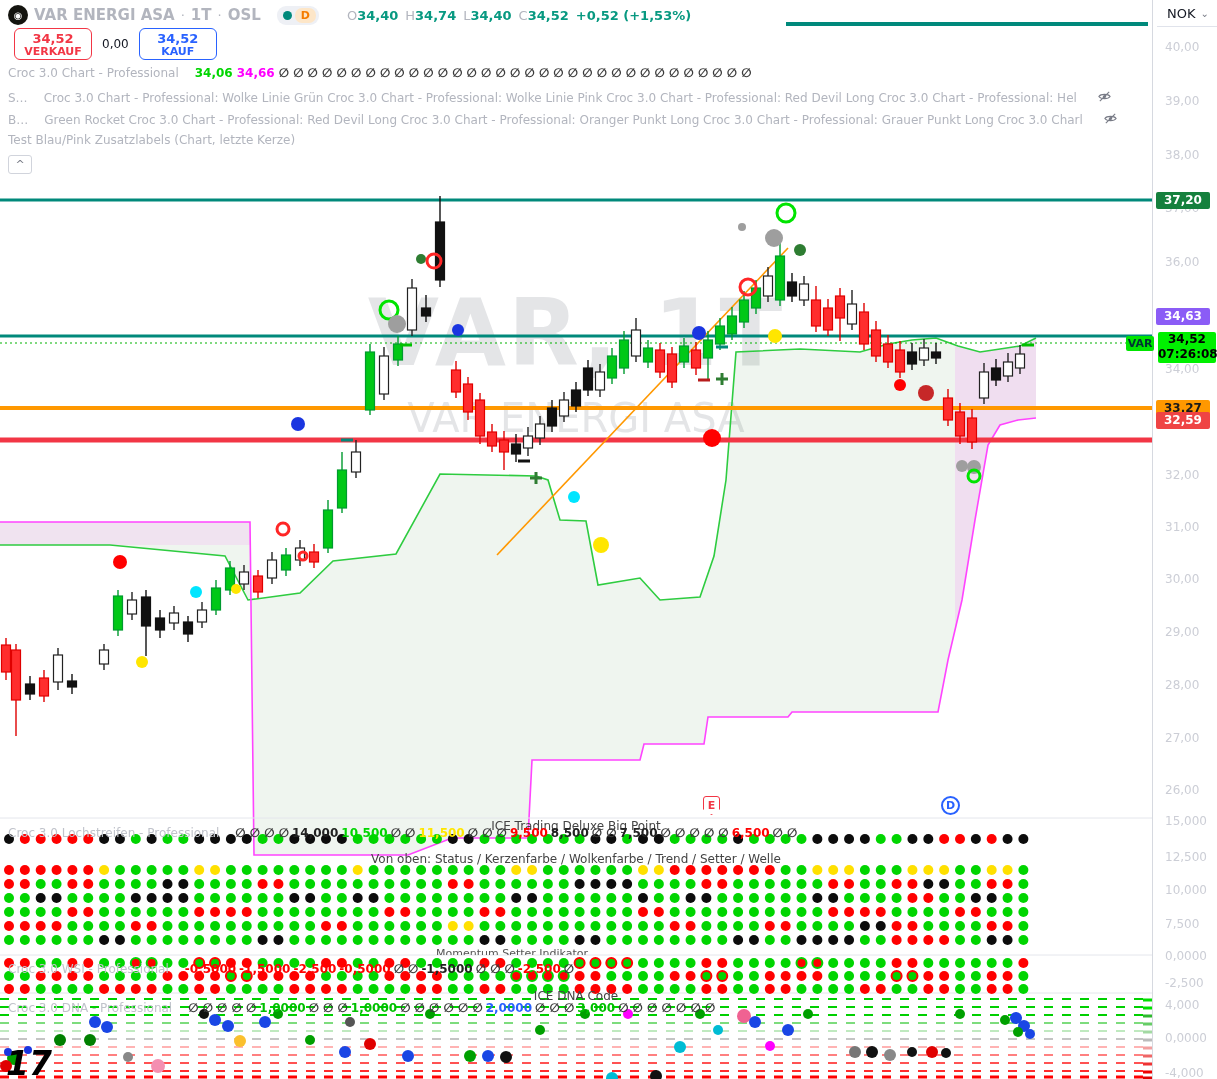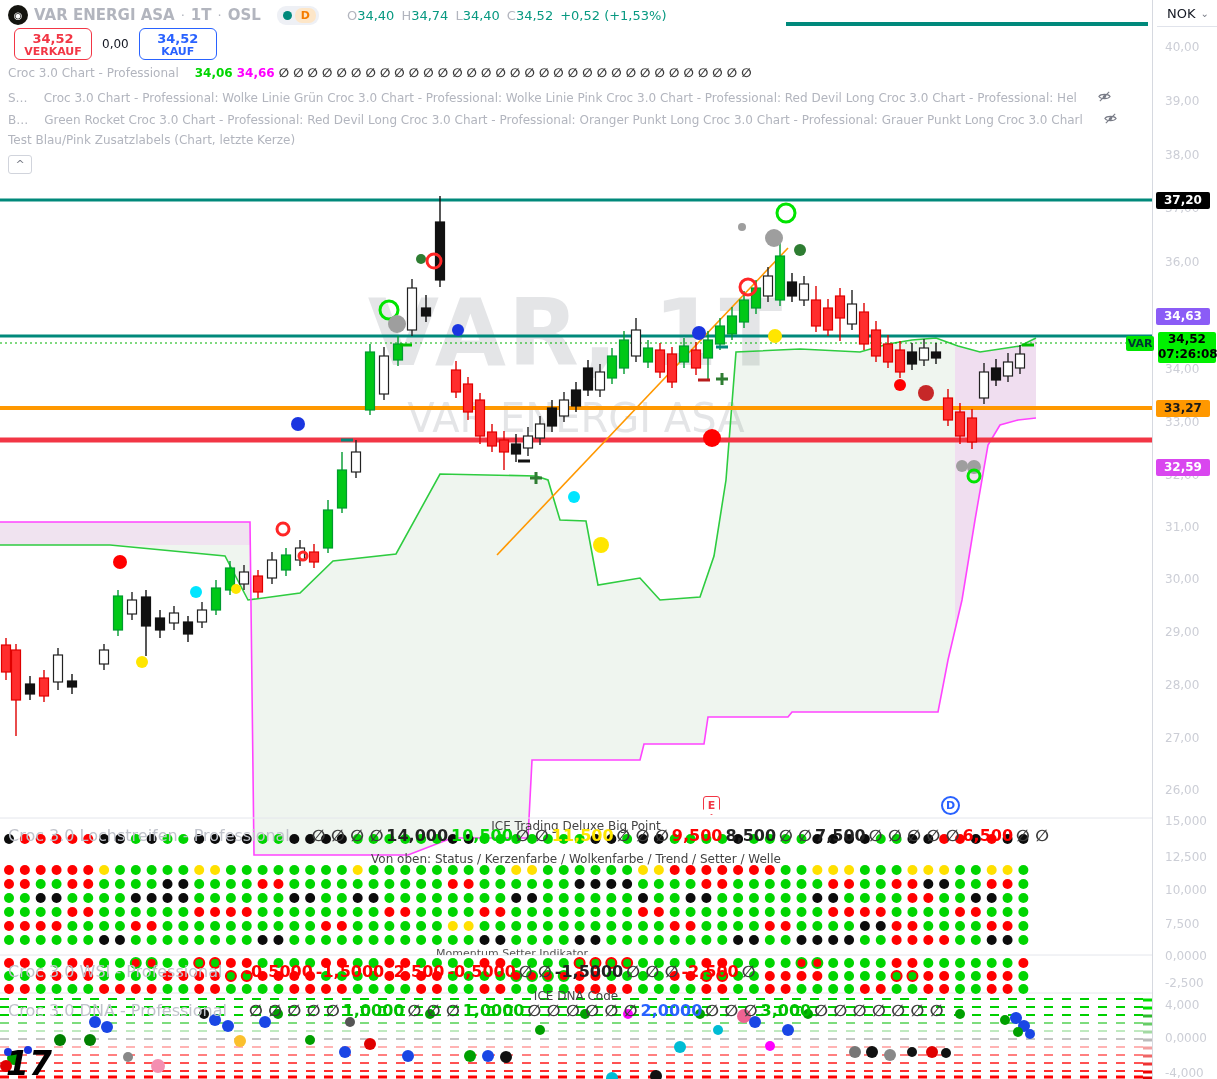--- a/index.html
+++ b/index.html
@@ -14,21 +14,21 @@
   
   #hdr-row1 { left:8px; top:5px; display:flex; align-items:center; gap:6px; height:20px; }
   .logo { width:20px; height:20px; border-radius:50%; background:#14140f; display:flex; align-items:center; justify-content:center; color:#fff; font-size:10px; }
   .sym { font-size:15px; font-weight:bold; color:#b2b5be; }
   .sym-sep { color:#b2b5be; font-size:13px; }
   .pill { display:flex; align-items:center; background:#eef0f5; border-radius:9px; padding:2px 3px; gap:3px; margin-left:10px; }
   .pill .tdot { width:9px; height:9px; border-radius:50%; background:#00897b; margin-left:3px; }
   .pill .dbadge { background:#fde6c8; color:#f57c00; font-weight:bold; font-size:11px; border-radius:7px; padding:1px 6px; }
   .ohlc { display:flex; gap:7px; font-size:13px; margin-left:22px; color:#089981; }
   .ohlc .k { color:#b2b5be; }
-  .ohlc b { font-weight:normal; }
+  .ohlc b { font-weight:bold; }
   
   #trade { left:14px; top:28px; display:flex; align-items:center; gap:10px; }
   .tbtn { width:78px; height:32px; border-radius:6px; background:#fff; text-align:center; font-weight:bold; cursor:pointer; }
   .tbtn .p { font-size:13px; line-height:15px; padding-top:2px; }
   .tbtn .l { font-size:11px; line-height:12px; }
   .sell { border:1.5px solid #f23645; color:#f23645; }
   .buy  { border:1.5px solid #2962ff; color:#2962ff; }
   .spread { font-size:12px; color:#131722; }
   
   .irow { left:8px; display:flex; align-items:center; gap:16px; font-size:12px; color:#b2b5be; white-space:nowrap; }
@@ -49,21 +49,21 @@
     border-left:1px solid #d6d9e0; z-index:2; cursor:ns-resize; }
   .tick { position:absolute; left:12px; font-size:12px; color:#ccced6; }
   .plabel { position:absolute; left:3px; width:54px; height:17px; border-radius:2px; font-size:12px;
     font-weight:bold; text-align:center; line-height:17px; }
   #cd-label { position:absolute; left:5px; width:58px; height:31px; background:#00f000; border-radius:2px;
     color:#000; text-align:center; font-size:12px; font-weight:bold; line-height:15px; }
   #var-tag { left:1126px; top:336px; width:28px; height:15px; background:#00e400; color:#033; font-size:11px;
     font-weight:bold; text-align:center; line-height:15px; border-radius:2px; }
   
   .ptitle { left:0; width:1152px; text-align:center; font-size:12px; color:#444; }
-  .prow { left:8px; display:flex; gap:22px; font-size:16px; white-space:nowrap; }
+  .prow { left:8px; display:flex; gap:16px; font-size:12px; white-space:nowrap; }
   .prow .lbl { color:#c0c3cb; }
   .prow .vals span { margin-right:3px; font-weight:bold; }
   #momentum-title { left:436px; top:947px; width:180px; height:8px; overflow:hidden; font-size:11px; color:#555; }
   
   .badge-e { left:703px; top:796px; width:17px; height:19px; color:#f23645; font-size:11px; font-weight:bold;
     text-align:center; line-height:17px; border:1.5px solid #f23645; border-radius:3px;
     clip-path:polygon(0 0,100% 0,100% 70%,50% 100%,0 70%); }
   .badge-d { left:941px; top:796px; width:19px; height:19px; border:2px solid #2962ff; border-radius:50%;
     color:#2962ff; font-size:11px; font-weight:bold; text-align:center; line-height:15px; }
   #dna-17 { left:6px; top:1044px; font-size:33px; font-weight:bold; color:#000; font-style:italic; z-index:2; }
@@ -1105,24 +1105,24 @@
       <span class="tick" style="top:756px">26,00</span>
       <span class="tick" style="top:787px">15,000</span>
       <span class="tick" style="top:823px">12,500</span>
       <span class="tick" style="top:856px">10,000</span>
       <span class="tick" style="top:890px">7,500</span>
       <span class="tick" style="top:922px">0,0000</span>
       <span class="tick" style="top:949px">-2,500</span>
       <span class="tick" style="top:971px">4,000</span>
       <span class="tick" style="top:1004px">0,0000</span>
       <span class="tick" style="top:1039px">-4,000</span>
-      <span class="plabel" style="top:165px;background:#000000;color:#ffffff">37,20</span>
+      <span class="plabel" style="top:165px;background:#15803d;color:#ffffff">37,20</span>
       <span class="plabel" style="top:281px;background:#8b5cf6;color:#ffffff">34,63</span>
       <span class="plabel" style="top:373px;background:#ff9800;color:#1a1a1a">33,27</span>
-      <span class="plabel" style="top:432px;background:#d946ef;color:#ffffff">32,59</span>
+      <span class="plabel" style="top:385px;background:#ef4444;color:#ffffff">32,59</span>
       <div id="cd-label" style="top:305px">34,52<br>07:26:08</div>
     </div>
   <div class="ovl" id="var-tag">VAR</div>
 
   <div class="ovl ptitle" style="top:819px">ICE Trading Deluxe Big Point</div>
   <div class="ovl prow" style="top:826px">
     <span class="lbl">Croc 3.0 Lochstreifen - Professional</span>
     <span class="vals" id="p2-vals"><span style="color: rgb(60, 60, 60);">∅ ∅ ∅ ∅</span><span style="color: rgb(34, 34, 34);">14,000</span><span style="color: rgb(0, 213, 0);">10,500</span><span style="color: rgb(60, 60, 60);">∅ ∅</span><span style="color: rgb(255, 230, 0);">11,500</span><span style="color: rgb(60, 60, 60);">∅ ∅ ∅</span><span style="color: rgb(255, 0, 0);">9,500</span><span style="color: rgb(34, 34, 34);">8,500</span><span style="color: rgb(60, 60, 60);">∅ ∅</span><span style="color: rgb(34, 34, 34);">7,500</span><span style="color: rgb(60, 60, 60);">∅ ∅ ∅ ∅ ∅</span><span style="color: rgb(255, 0, 0);">6,500</span><span style="color: rgb(60, 60, 60);">∅ ∅</span></span>
   </div>
   <div class="ovl ptitle" style="top:852px">Von oben: Status / Kerzenfarbe / Wolkenfarbe / Trend / Setter / Welle</div>

